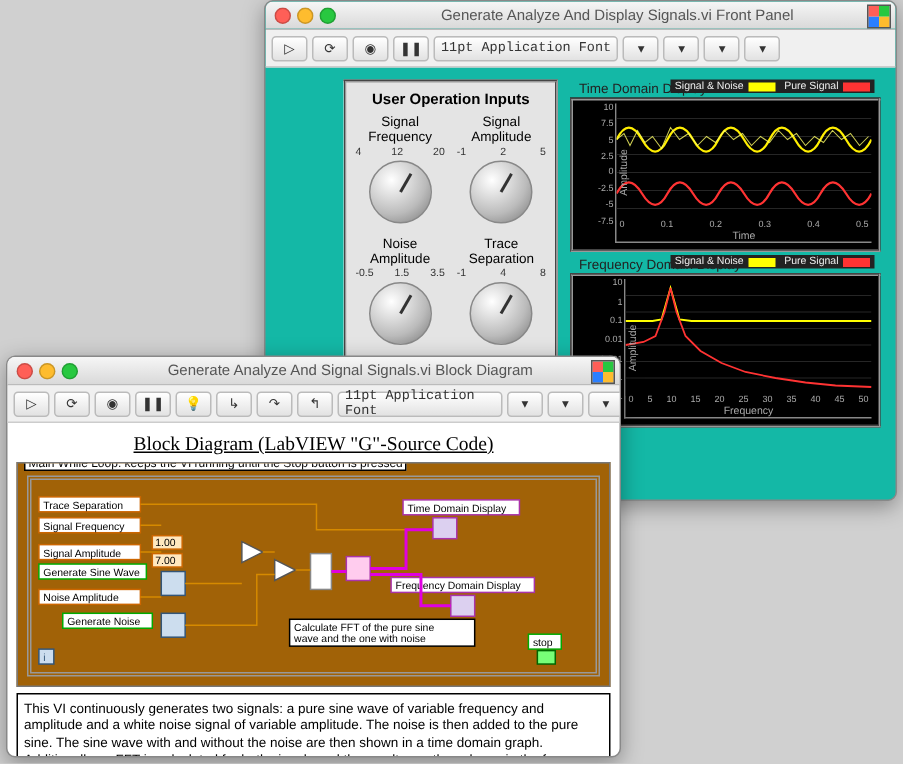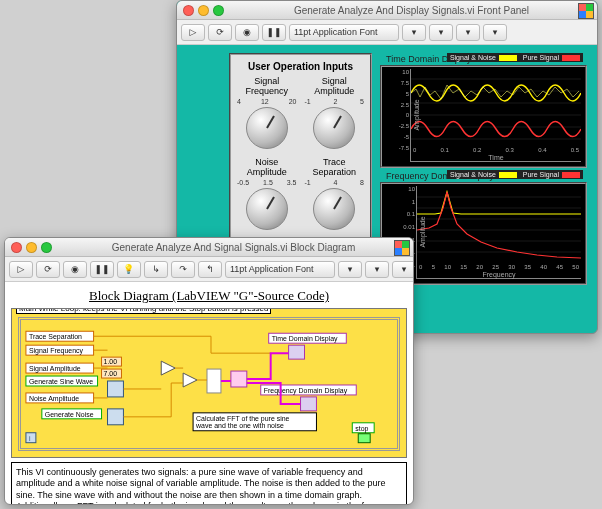--- a/index.html
+++ b/index.html
@@ -46,21 +46,21 @@
   }
   .tbtn {
     border:1px solid #bbb;
     background:linear-gradient(#fff,#e2e2e2);
     border-radius:3px;
     height:15px; min-width:16px;
     display:flex; align-items:center; justify-content:center;
     font-size:9px; color:#333;
     padding:0 3px;
   }
-  .fontsel { font-size:9px; min-width:100px; justify-content:flex-start; padding:0 4px;}
+  .fontsel { font-size:9px; min-width:100px; justify-content:flex-start; padding:0 4px;font-family:Liberation Mono, monospace;}
   .content { padding:8px 10px; }
   
   #fp { left:176px; top:0; width:420px; height:332px; z-index:1; }
   .fp-body { display:flex; gap:8px; }
   .fp-h1 { font-size:13px; font-weight:bold; margin:4px 0 8px 2px; color:#2a2a2a;}
   .panel-box {
     border:2px groove #999;
     padding:6px;
     background:#e4e4e4;
   }
@@ -94,21 +94,21 @@
   .axes { border-left:1px solid #888; border-bottom:1px solid #888; position:relative;}
   .ylabel { position:absolute; left:-10px; top:50%; transform:translateY(-50%) rotate(-90deg); font-size:7px; color:#aaa;}
   .xlabel { text-align:center; font-size:7px; color:#aaa; margin-top:1px;}
   svg.plot { display:block; }
   .yticks { position:absolute; left:-24px; top:0; bottom:10px; display:flex; flex-direction:column; justify-content:space-between; font-size:6px; color:#aaa; text-align:right; width:22px;}
   .xticks { display:flex; justify-content:space-between; font-size:6px; color:#aaa; padding:0 2px;}
   
   #bd { left:4px; top:237px; width:408px; height:266px; z-index:2; background:#fff;}
   #bd .content{ padding:4px 6px;}
   .bd-title-bar { text-align:center; background:#fff; font-family:"Times New Roman",serif; font-size:13px; margin:2px 0 4px;}
-  .bd-outer { border:1px solid #777; padding:4px; background:#fde047; height:140px; overflow:hidden; position:relative;}
+  .bd-outer { border:1px solid #777; padding:4px; background:#a16207; height:140px; overflow:hidden; position:relative;}
   .bd-loop-label{ font-size:8px; border:1px solid #000; padding:0 2px; display:inline-block; position:absolute; top:-6px; left:4px; background:#fff; z-index:3;}
   .bd-loop { position:absolute; border:3px double #999; left:6px; right:6px; top:8px; bottom:6px; }
   .bd-svg { position:absolute; left:0; right:0; top:0; bottom:0; width:100%; height:100%;}
   .desc-box {
     border:1px solid #000; padding:4px; font-size:9px; line-height:1.25;
     margin-top:4px; background:#fff;
   }
   .palette { position:absolute; right:3px; top:2px; width:14px; height:14px; border:1px solid #555;
     background:
       linear-gradient(#ff5f57,#ff5f57) 0 0/7px 7px no-repeat,

